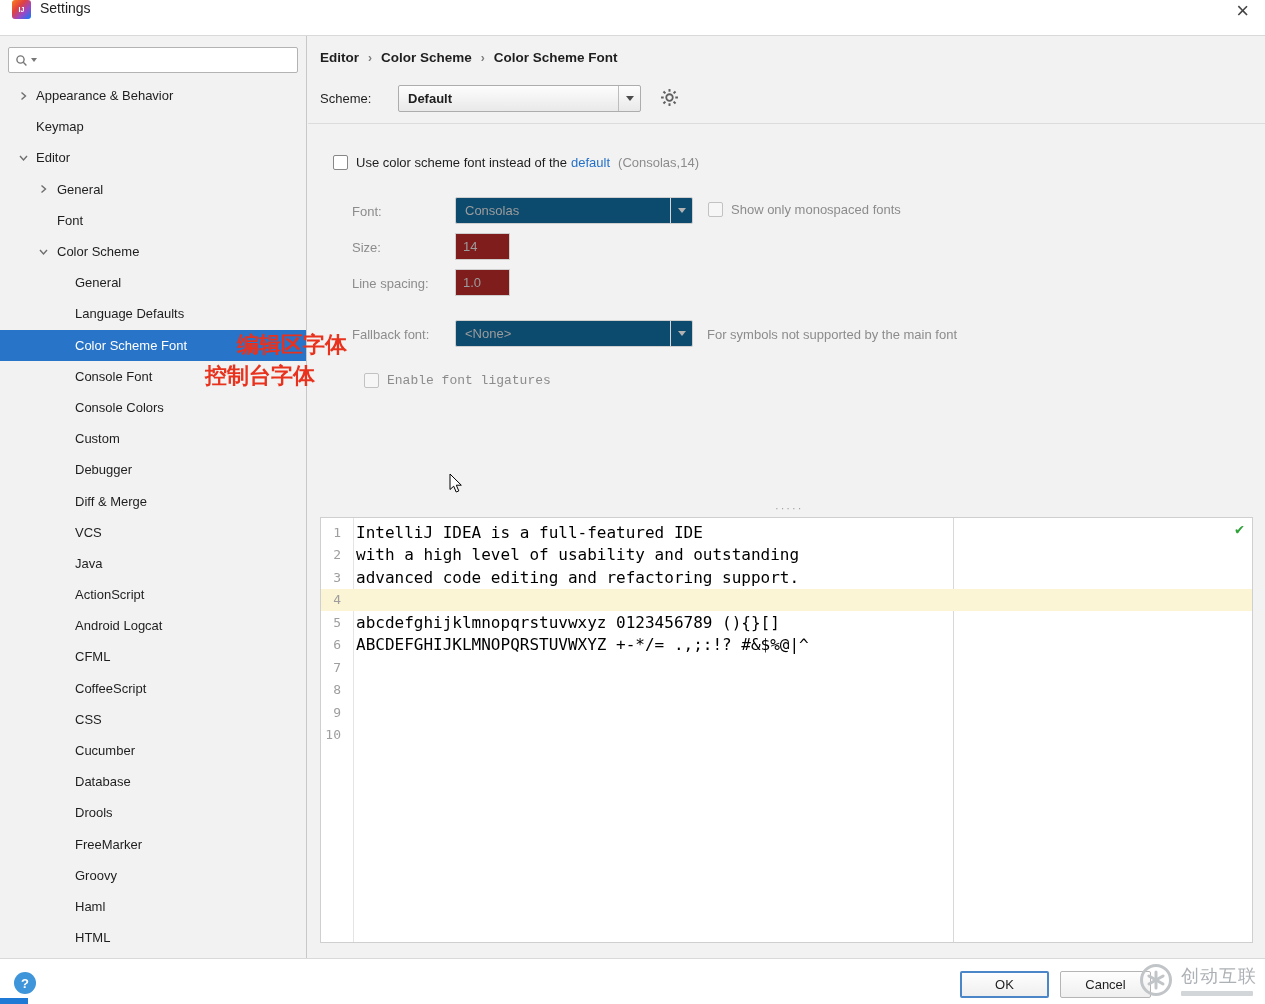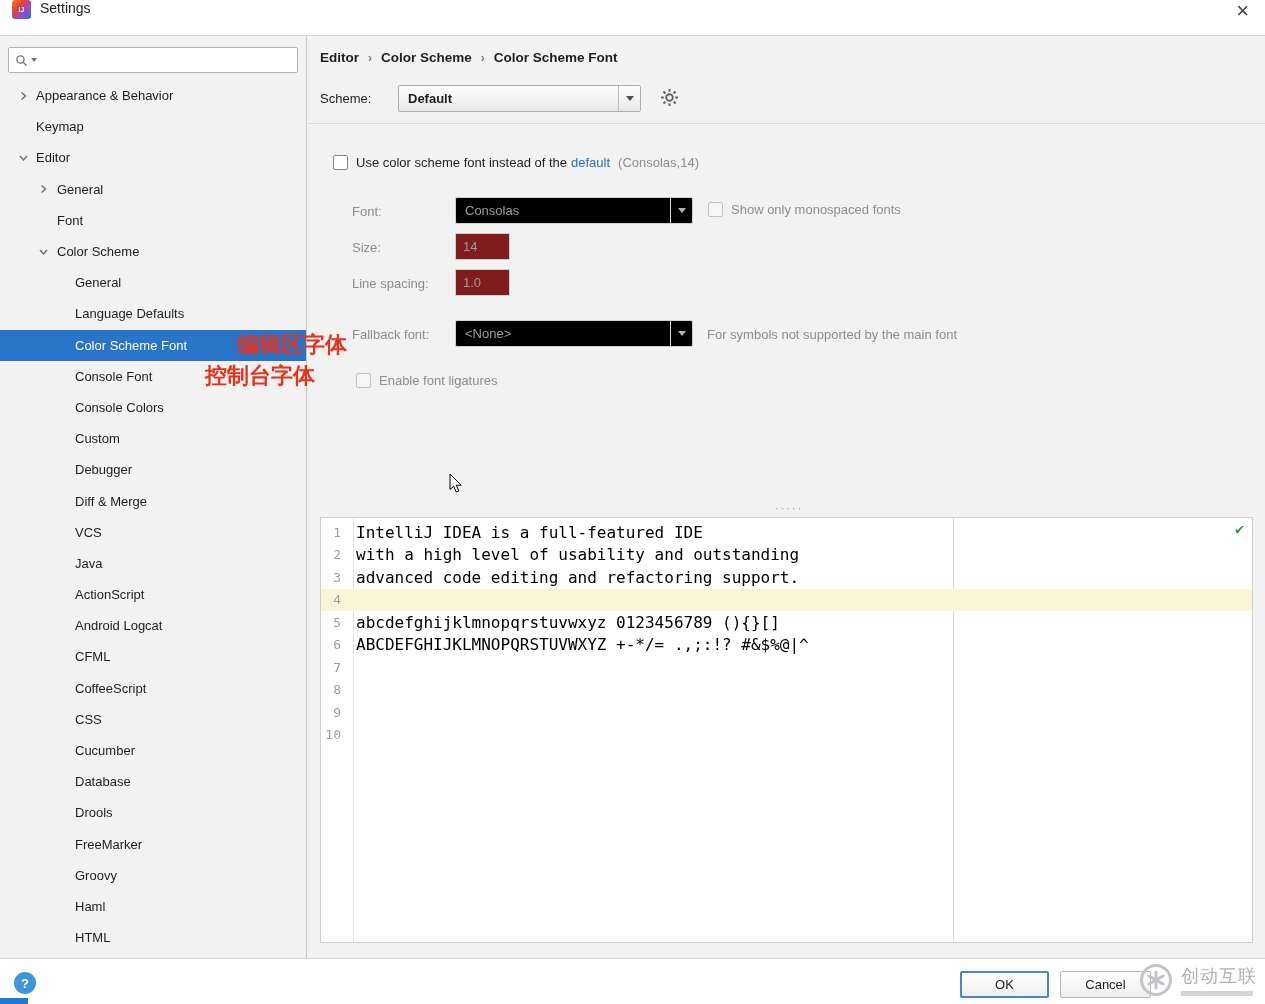--- a/index.html
+++ b/index.html
@@ -47,21 +47,21 @@
   .crumb-sep { color:#7d7d7d; font-size:12px; }
   .flabel { position:absolute; font-size:13px; color:#1e1e1e; white-space:nowrap; }
   .flabel.disabled { color:#8c8c8c; }
   .combo { position:absolute; height:27px; border:1px solid #adadad; border-radius:2px;
            background:linear-gradient(#fdfdfd,#e9e9e9); display:flex; align-items:center;
            padding:0 30px 0 9px; font-size:13px; }
   .combo .arrow-zone { position:absolute; right:0; top:0; width:22px; height:100%;
                        border-left:1px solid #bdbdbd; display:flex; align-items:center; justify-content:center; }
   .triangle { width:0; height:0; border-left:4px solid transparent; border-right:4px solid transparent;
               border-top:5px solid #4c4c4c; }
-  .combo.disabled { border-color:#cfcfcf; background:#000000; color:#9c9c9c; }
+  .combo.disabled { border-color:#cfcfcf; background:#0c4a6e; color:#9c9c9c; }
   .combo.disabled .arrow-zone { border-left-color:#d6d6d6; }
   .combo.disabled .triangle { border-top-color:#b3b3b3; }
   .combo-value.bold { font-weight:bold; }
   .txt-input { position:absolute; height:27px; width:55px; border:1px solid #cfcfcf; background:#7f1d1d;
                color:#9c9c9c; font-size:13px; padding:0 7px; font-family:"Liberation Sans",sans-serif; }
   .cb-row { position:absolute; display:flex; align-items:center; gap:8px; }
   .checkbox { width:15px; height:15px; background:#fff; border:1px solid #878787; border-radius:2px; flex:0 0 15px; }
   .checkbox.disabled { border-color:#c2c2c2; background:#f6f6f6; }
   .cb-label { font-size:13px; }
   .cb-label.disabled { color:#8c8c8c; }
@@ -292,21 +292,21 @@
 
   <span class="flabel disabled" style="left:352px; top:327px;">Fallback font:</span>
   <div class="combo disabled" style="left:455px; top:320px; width:238px;">
     <span class="combo-value">&lt;None&gt;</span>
     <span class="arrow-zone">
         <span class="triangle"></span>
       </span>
   </div>
   <span class="hint-text" style="left:707px; top:327px;">For symbols not supported by the main font</span>
 
-  <div class="cb-row" style="left:356px; top:373px;">
+  <div class="cb-row" style="left:364px; top:373px;font-family:Liberation Mono, monospace;">
     <span class="checkbox disabled"></span>
     <span class="cb-label disabled">Enable font ligatures</span>
   </div>
 
   <svg class="cursor" width="15" height="21" viewBox="0 0 15 21">
     <polygon points="1,1 1,16.5 4.7,13.2 7.2,19 9.8,17.9 7.3,12.2 12.3,12.2" fill="#ffffff" stroke="#000000" stroke-width="1"></polygon>
   </svg>
 
   <span class="splitter-dots">·····</span>
 

